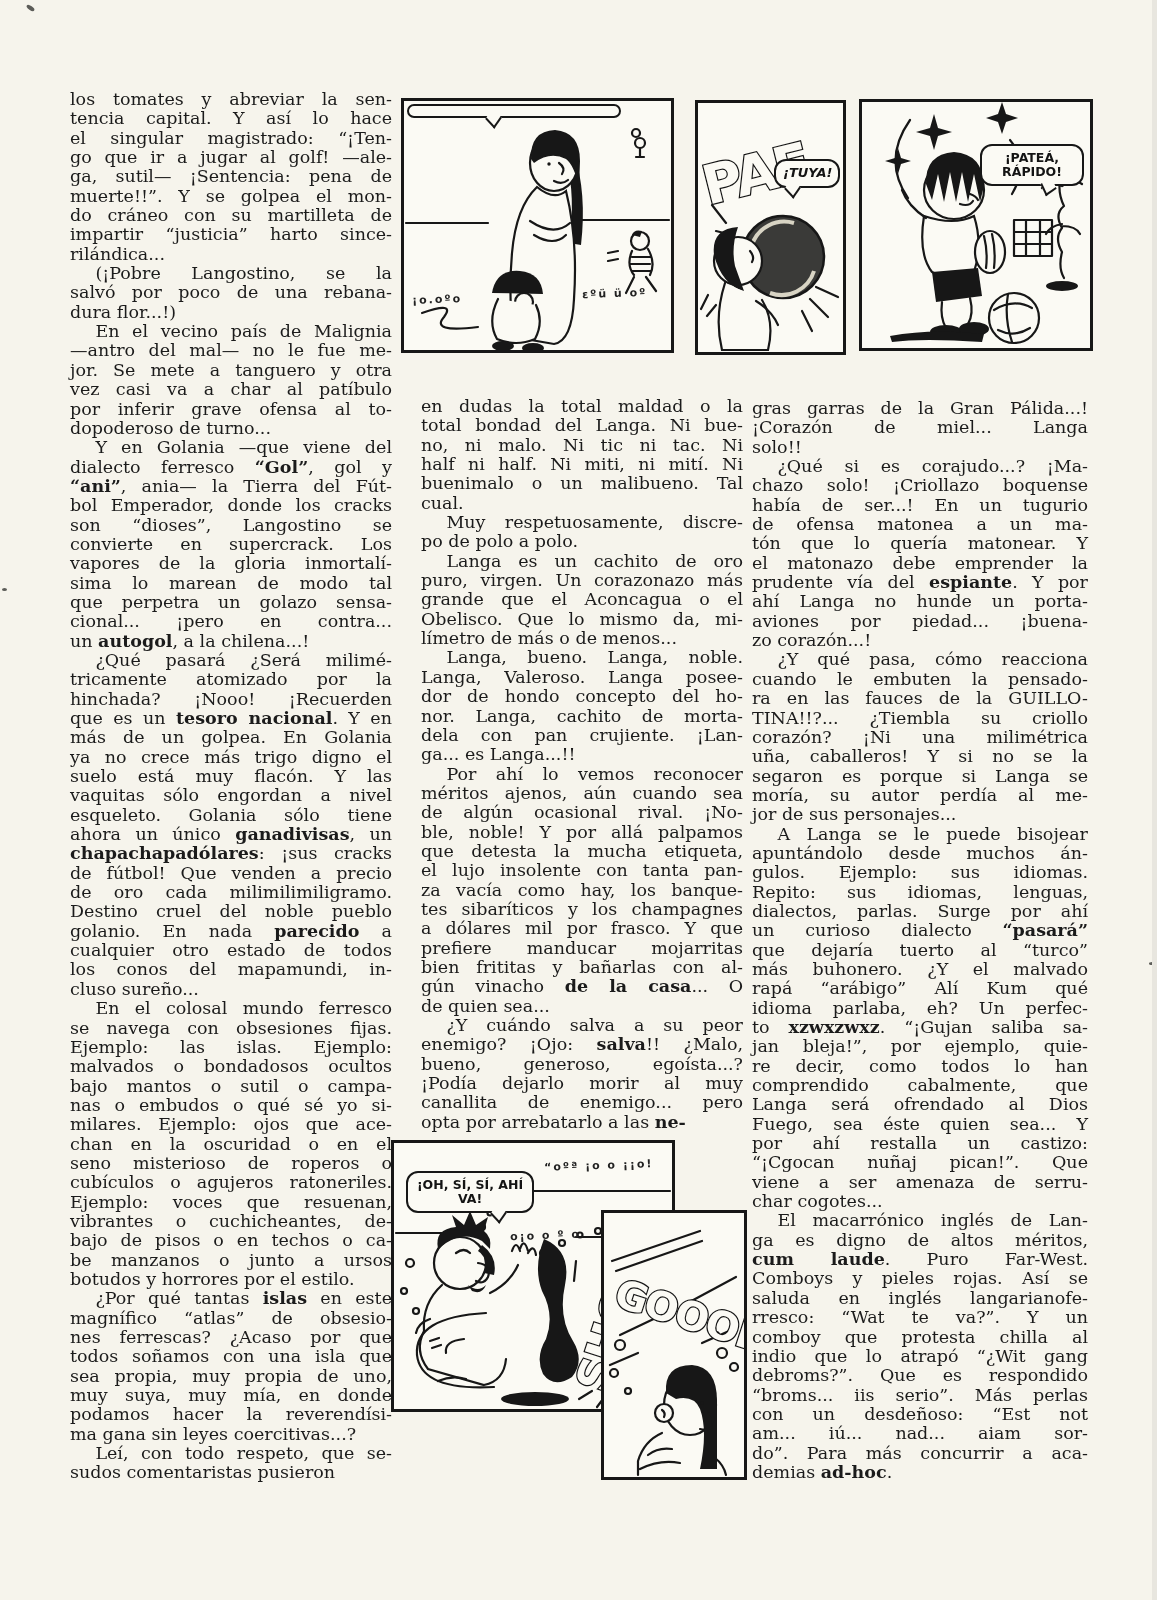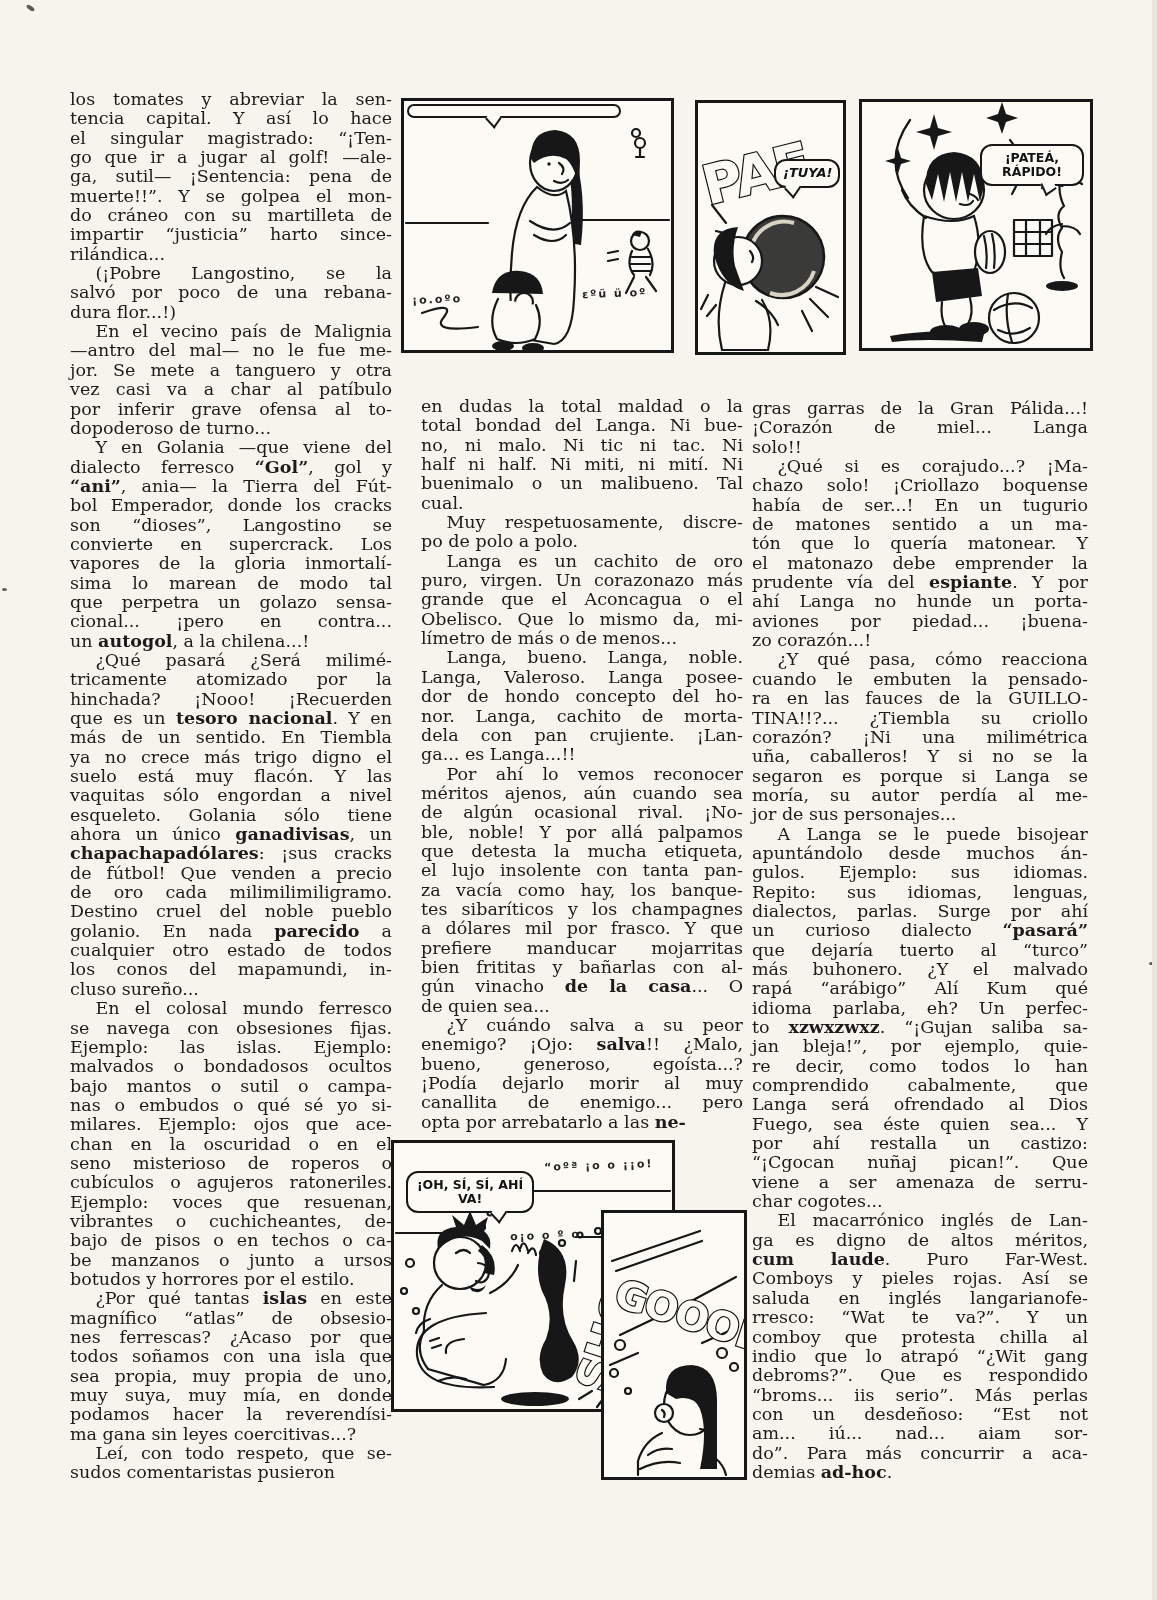--- a/index.html
+++ b/index.html
@@ -83,21 +83,21 @@
       <div class="line">convierte en supercrack. Los</div>
       <div class="line">vapores de la gloria inmortalí-</div>
       <div class="line">sima lo marean de modo tal</div>
       <div class="line">que perpetra un golazo sensa-</div>
       <div class="line">cional... ¡pero en contra...</div>
       <div class="line last">un <b>autogol</b>, a la chilena...!</div>
       <div class="line ind">¿Qué pasará ¿Será milimé-</div>
       <div class="line">tricamente atomizado por la</div>
       <div class="line">hinchada? ¡Nooo! ¡Recuerden</div>
       <div class="line">que es un <b>tesoro nacional</b>. Y en</div>
-      <div class="line">más de un sentido. En Tiembla</div>
+      <div class="line">más de un golpea. En Golania</div>
       <div class="line">ya no crece más trigo digno el</div>
       <div class="line">suelo está muy flacón. Y las</div>
       <div class="line">vaquitas sólo engordan a nivel</div>
       <div class="line">esqueleto. Golania sólo tiene</div>
       <div class="line">ahora un único <b>ganadivisas</b>, un</div>
       <div class="line"><b>chapachapadólares</b>: ¡sus cracks</div>
       <div class="line">de fútbol! Que venden a precio</div>
       <div class="line">de oro cada milimilimiligramo.</div>
       <div class="line">Destino cruel del noble pueblo</div>
       <div class="line">golanio. En nada <b>parecido</b> a</div>
@@ -256,21 +256,21 @@
       <div class="line last">opta por arrebatarlo a las <b>ne-</b></div>
     </div>
 
   <div class="col col-right">
       <div class="line">gras garras de la Gran Pálida...!</div>
       <div class="line">¡Corazón de miel... Langa</div>
       <div class="line last">solo!!</div>
       <div class="line ind">¿Qué si es corajudo...? ¡Ma-</div>
       <div class="line">chazo solo! ¡Criollazo boquense</div>
       <div class="line">había de ser...! En un tugurio</div>
-      <div class="line">de matones sentido a un ma-</div>
+      <div class="line">de ofensa matonea a un ma-</div>
       <div class="line">tón que lo quería matonear. Y</div>
       <div class="line">el matonazo debe emprender la</div>
       <div class="line">prudente vía del <b>espiante</b>. Y por</div>
       <div class="line">ahí Langa no hunde un porta-</div>
       <div class="line">aviones por piedad... ¡buena-</div>
       <div class="line last">zo corazón...!</div>
       <div class="line ind">¿Y qué pasa, cómo reacciona</div>
       <div class="line">cuando le embuten la pensado-</div>
       <div class="line">ra en las fauces de la GUILLO-</div>
       <div class="line">TINA!!?... ¿Tiembla su criollo</div>

